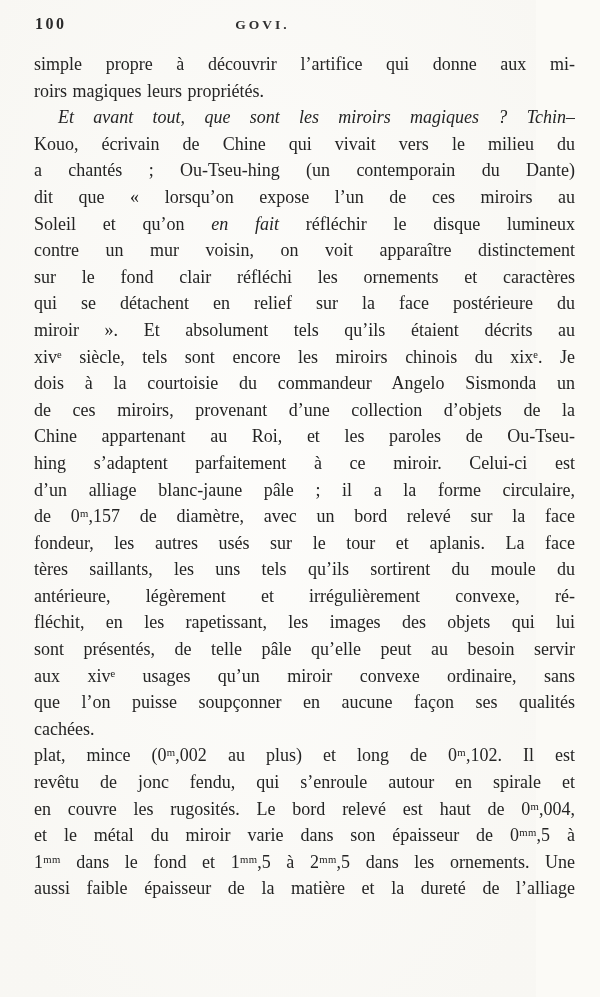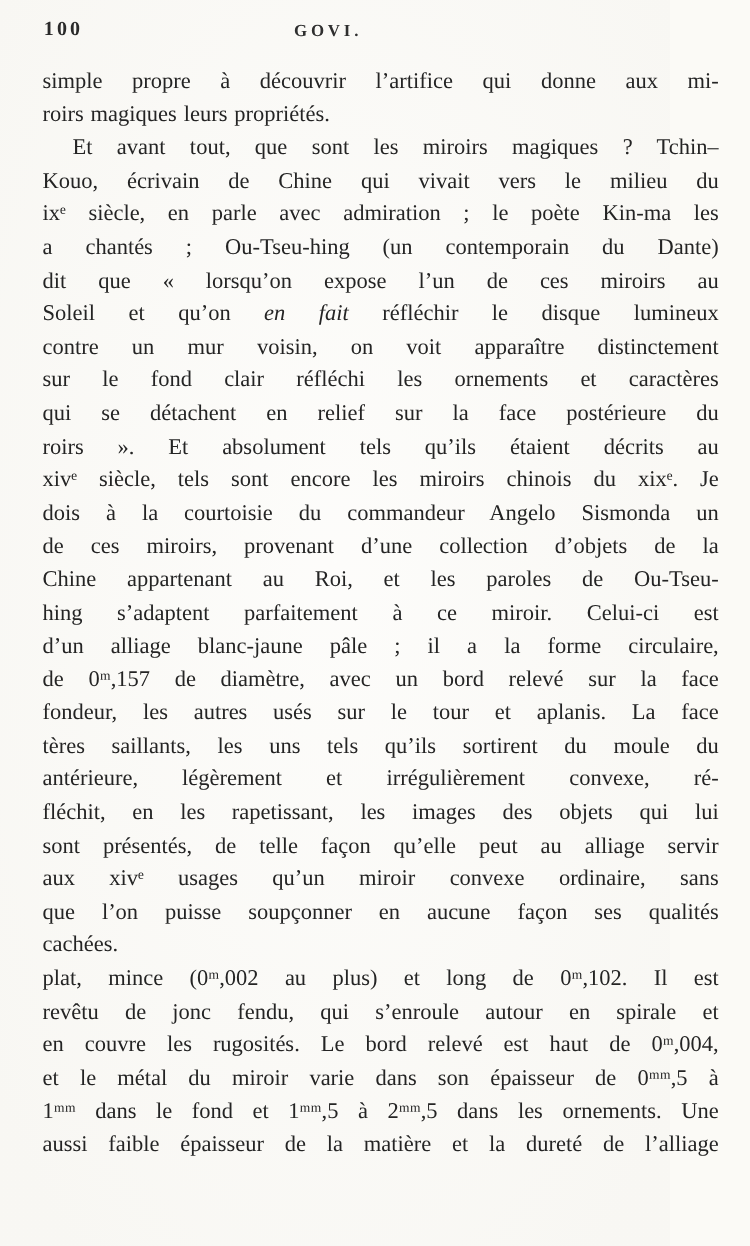--- a/index.html
+++ b/index.html
@@ -59,59 +59,59 @@
     text-align: justify;
     text-align-last: justify;
     word-spacing: 1px;
     color: #242424;
   }
   .line.nofill {
     text-align-last: left;
   }
   .line.indent {
     text-indent: 24px;
+    font-style: italic;
   }
   .it {
     font-style: italic;
   }
 </style>
 </head>
 <body>
 
 <div class="page">
   <div class="header">
     <span class="pagenum">100</span>
     <span class="running">GOVI.</span>
   </div>
   <div class="body-text">
 
   <div class="line">simple propre à découvrir l’artifice qui donne aux mi-</div>
       <div class="line nofill">roirs magiques leurs propriétés.</div>
       <div class="line indent">Et avant tout, que sont les miroirs magiques ? Tchin–</div>
       <div class="line">Kouo, écrivain de Chine qui vivait vers le milieu du</div>
-      <div class="line">ixᵉ siècle, en parle avec admiration ; le poète Kin-ma les</div>
       <div class="line">a chantés ; Ou-Tseu-hing (un contemporain du Dante)</div>
       <div class="line">dit que « lorsqu’on expose l’un de ces miroirs au</div>
       <div class="line"><span>Soleil et qu’on </span><span class="it">en fait</span><span> réfléchir le disque lumineux</span></div>
       <div class="line">contre un mur voisin, on voit apparaître distinctement</div>
       <div class="line">sur le fond clair réfléchi les ornements et caractères</div>
       <div class="line">qui se détachent en relief sur la face postérieure du</div>
-      <div class="line">roirs ». Et absolument tels qu’ils étaient décrits au</div>
+      <div class="line">miroir ». Et absolument tels qu’ils étaient décrits au</div>
       <div class="line">xivᵉ siècle, tels sont encore les miroirs chinois du xixᵉ. Je</div>
       <div class="line">dois à la courtoisie du commandeur Angelo Sismonda un</div>
       <div class="line">de ces miroirs, provenant d’une collection d’objets de la</div>
       <div class="line">Chine appartenant au Roi, et les paroles de Ou-Tseu-</div>
       <div class="line">hing s’adaptent parfaitement à ce miroir. Celui-ci est</div>
       <div class="line">d’un alliage blanc-jaune pâle ; il a la forme circulaire,</div>
       <div class="line">de 0ᵐ,157 de diamètre, avec un bord relevé sur la face</div>
       <div class="line">fondeur, les autres usés sur le tour et aplanis. La face</div>
       <div class="line">tères saillants, les uns tels qu’ils sortirent du moule du</div>
       <div class="line">antérieure, légèrement et irrégulièrement convexe, ré-</div>
       <div class="line">fléchit, en les rapetissant, les images des objets qui lui</div>
-      <div class="line">sont présentés, de telle façon qu’elle peut au alliage servir</div>
+      <div class="line">sont présentés, de telle pâle qu’elle peut au besoin servir</div>
       <div class="line">aux xivᵉ usages qu’un miroir convexe ordinaire, sans</div>
       <div class="line">que l’on puisse soupçonner en aucune façon ses qualités</div>
       <div class="line nofill">cachées.</div>
       <div class="line">plat, mince (0ᵐ,002 au plus) et long de 0ᵐ,102. Il est</div>
       <div class="line">revêtu de jonc fendu, qui s’enroule autour en spirale et</div>
       <div class="line">en couvre les rugosités. Le bord relevé est haut de 0ᵐ,004,</div>
       <div class="line">et le métal du miroir varie dans son épaisseur de 0ᵐᵐ,5 à</div>
       <div class="line">1ᵐᵐ dans le fond et 1ᵐᵐ,5 à 2ᵐᵐ,5 dans les ornements. Une</div>
       <div class="line">aussi faible épaisseur de la matière et la dureté de l’alliage</div>
     </div>

